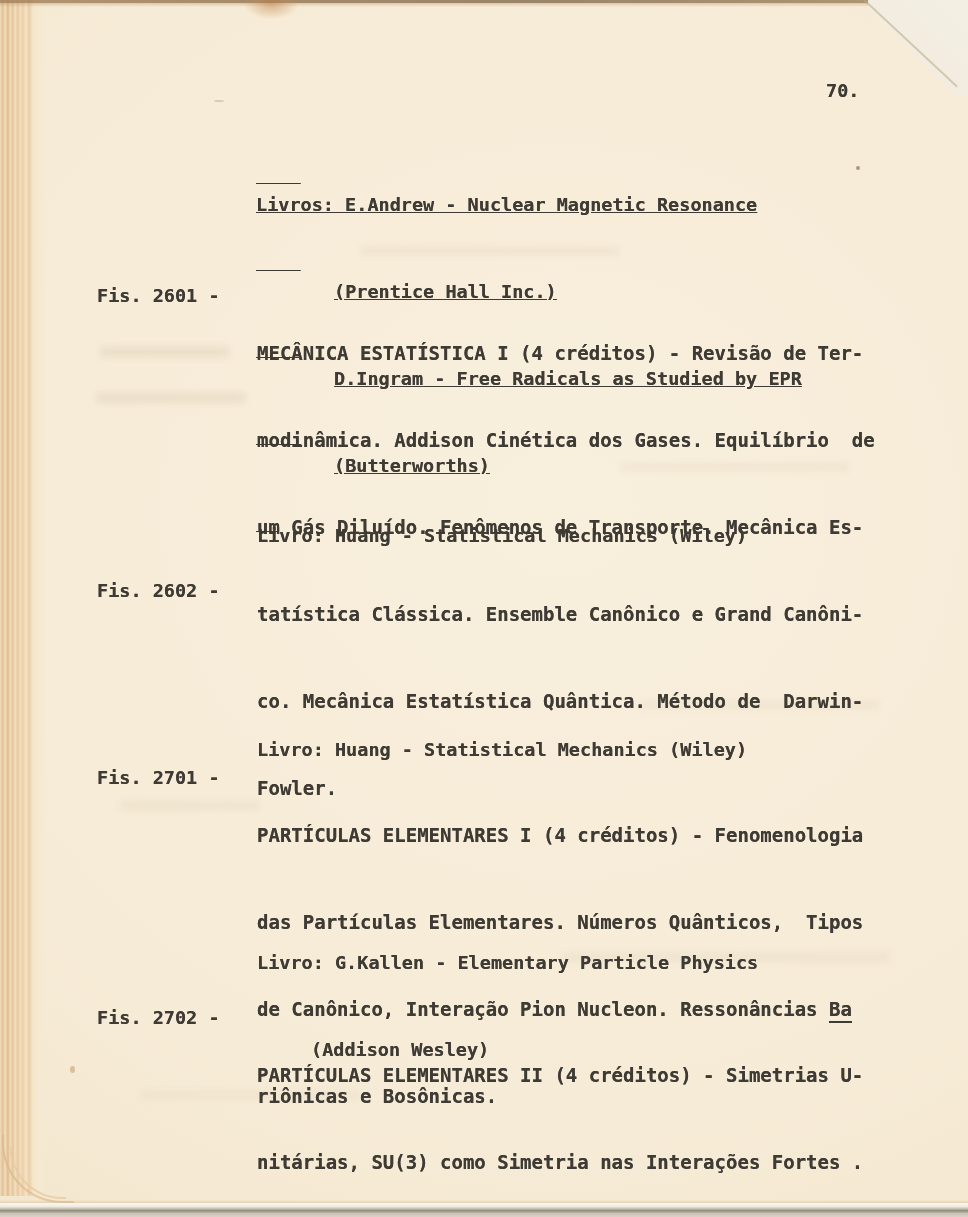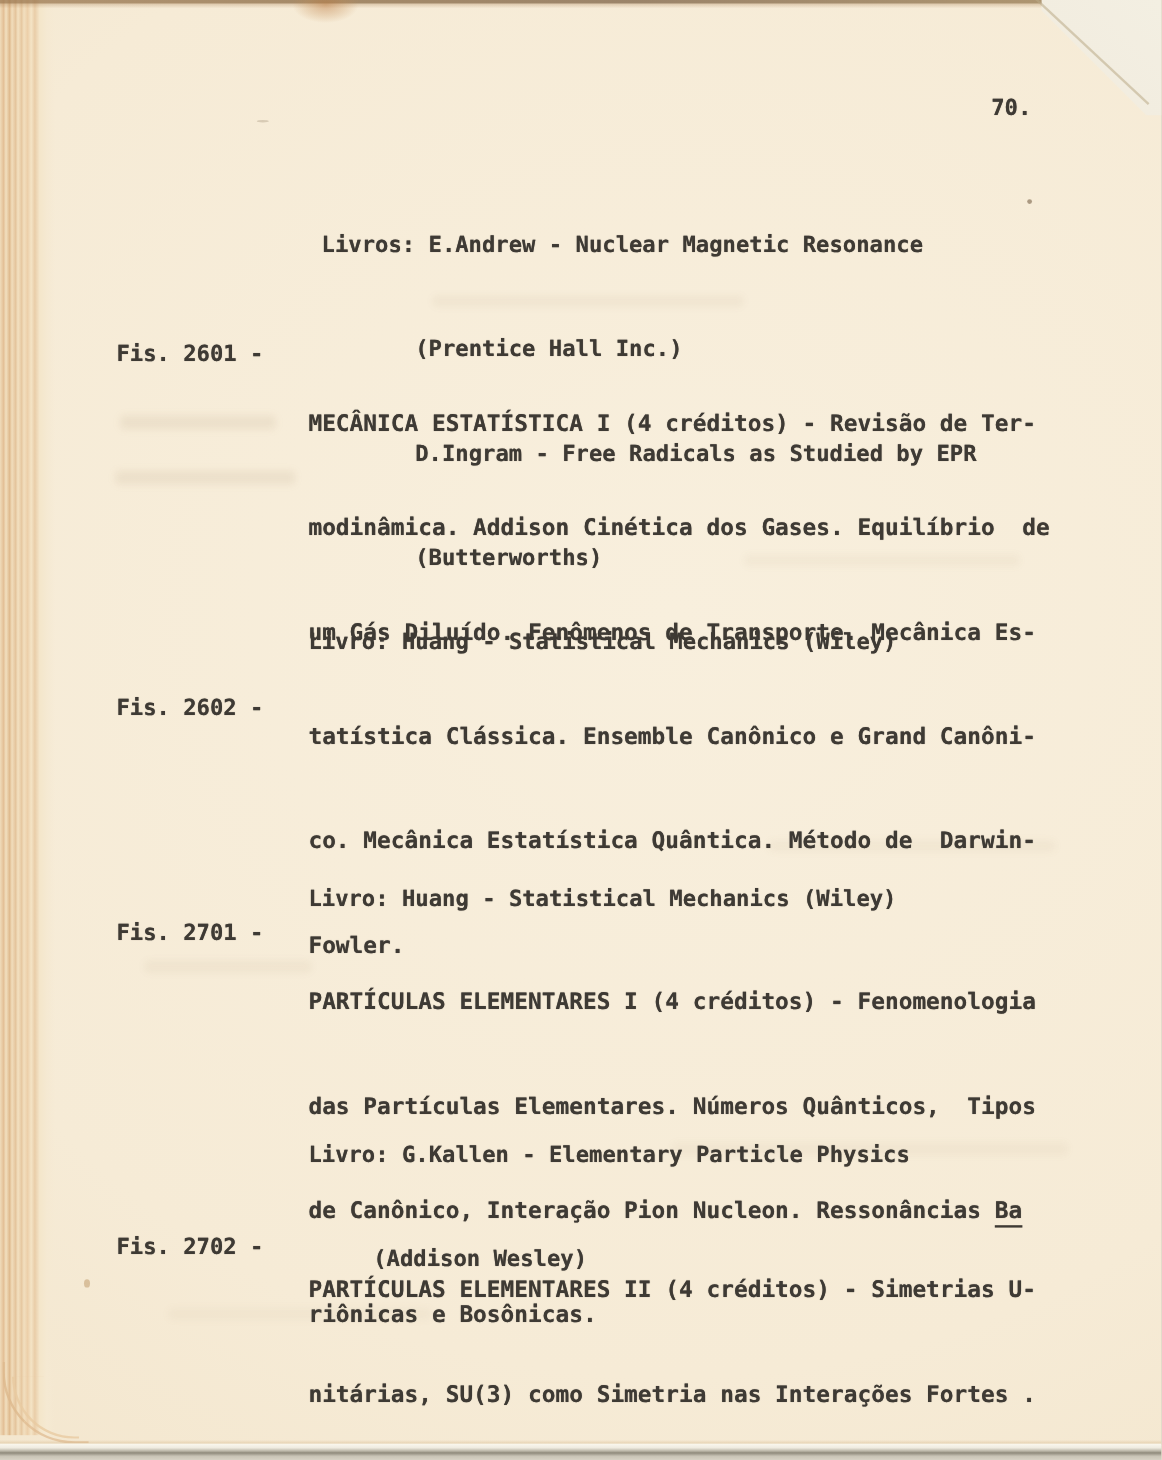--- a/index.html
+++ b/index.html
@@ -64,21 +64,21 @@
     background:linear-gradient(180deg,#fbf8ef 0%,#efebe0 25%,#b8b3a4 45%,#8f8a7b 55%,#c9c4b6 75%,#d8d3c6 100%);
   }
   .bottom-pagecurl{
     position:absolute;left:0;bottom:12px;width:968px;height:5px;
     background:linear-gradient(180deg,rgba(224,198,156,.0),rgba(213,183,139,.55) 70%,rgba(250,246,236,.9) 100%);
   }
   
   .t{position:absolute;white-space:pre;font-size:18.5px;line-height:29px;
      text-shadow:0 0 0.6px rgba(62,58,52,.8);}
   .pageno{left:826px;top:76px;}
-  .books-top{left:268px;top:132px;}
+  .books-top{left:256px;top:132px;text-decoration:underline;}
   .books-top .ln{white-space:pre;}
   .books-top .ln.ind{margin-left:78px;}
   .course-code{position:absolute;left:97px;white-space:pre;font-size:18.5px;line-height:29px;
      text-shadow:0 0 0.6px rgba(62,58,52,.8);}
   .course-desc{position:absolute;left:257px;white-space:pre;font-size:19px;line-height:29px;
      text-shadow:0 0 0.6px rgba(62,58,52,.8);}
   .course-desc .ln{white-space:pre;}
   .book-ref{position:absolute;left:257px;white-space:pre;font-size:18.5px;line-height:29px;
      text-shadow:0 0 0.6px rgba(62,58,52,.8);}
   .book-ref .ln.ind{margin-left:54px;}
@@ -142,21 +142,21 @@
     <div class="ln">PARTÍCULAS ELEMENTARES I (4 créditos) - Fenomenologia</div>
     <div class="ln">das Partículas Elementares. Números Quânticos,  Tipos</div>
     <div class="ln"><span>de Canônico, Interação Pion Nucleon. Ressonâncias </span><span class="u">Ba</span></div>
     <div class="ln">riônicas e Bosônicas.</div>
   </div>
   <div class="book-ref" style="top:890px;">
     <div class="ln">Livro: G.Kallen - Elementary Particle Physics</div>
     <div class="ln ind">(Addison Wesley)</div>
   </div>
 
-  <div class="course-code" style="top:1003px;margin-top:22px;">Fis. 2702 -</div>
+  <div class="course-code" style="top:1003px;">Fis. 2702 -</div>
   <div class="course-desc" style="top:1003px;">
     <div class="ln">PARTÍCULAS ELEMENTARES II (4 créditos) - Simetrias U-</div>
     <div class="ln">nitárias, SU(3) como Simetria nas Interações Fortes .</div>
     
   </div>
 
   <div class="bottom-pagecurl"></div>
   <div class="bottom-strip"></div>
 </div>
 

